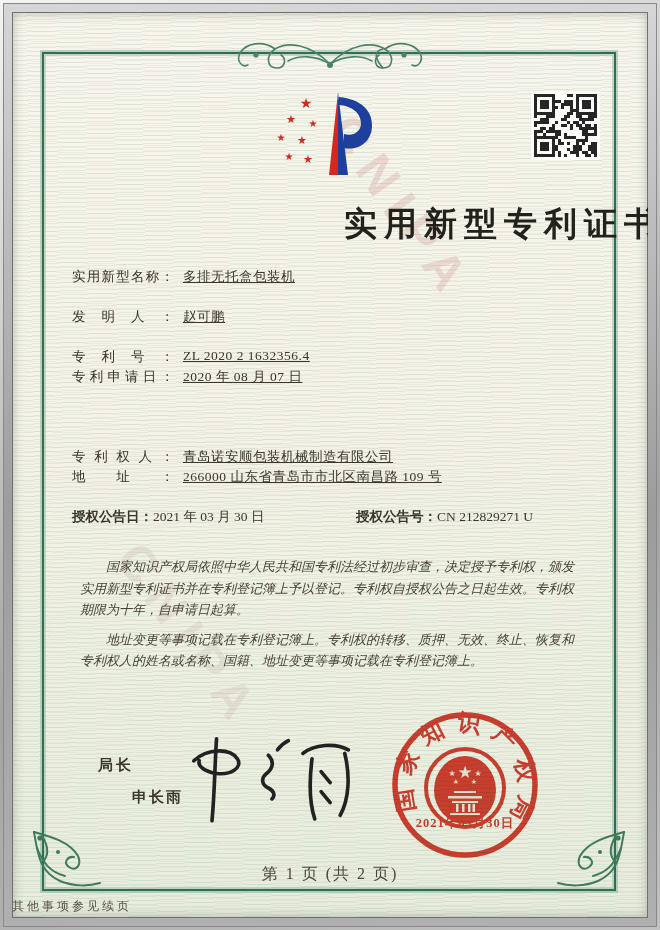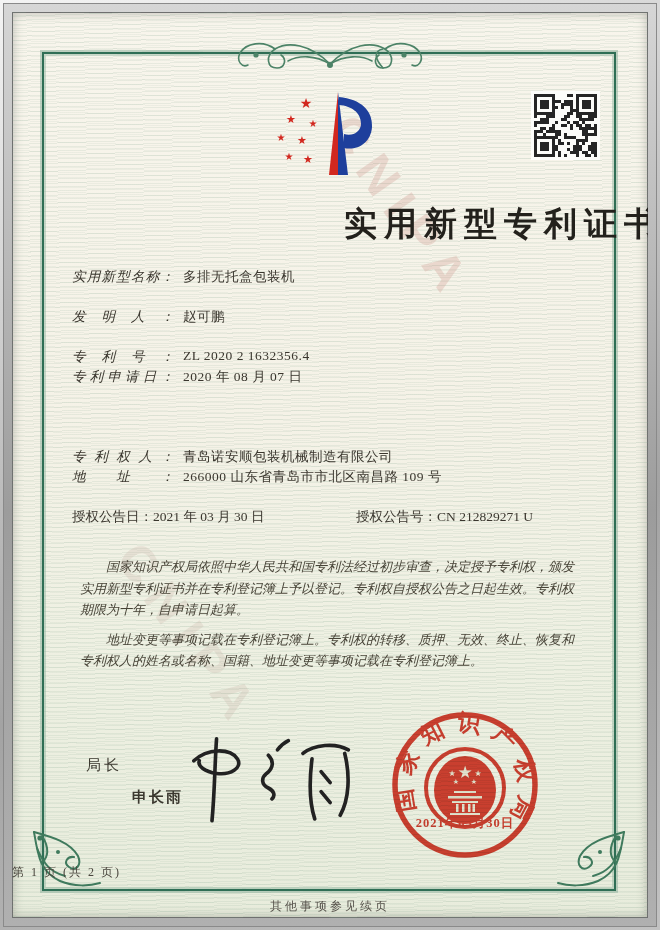--- a/index.html
+++ b/index.html
@@ -27,38 +27,38 @@
   .wm1{left:352px;top:92px;color:rgba(205,152,142,.30);}
   .wm2{left:140px;top:520px;color:rgba(188,158,148,.20);}
   .cert-no{position:absolute;left:58px;top:86px;font-size:13px;letter-spacing:2px;color:#53504a;}
   .logo{position:absolute;left:256px;top:72px;}
   .qr{position:absolute;left:522px;top:82px;width:63px;height:63px;background:#fdfdfa;
     box-shadow:0 0 0 3px #fdfdfa;}
   .title{position:absolute;left:0;top:174px;width:100%;margin:16px;text-align:right;
     font-size:33px;font-weight:bold;letter-spacing:7px;color:#23211c;font-family:Liberation Mono, monospace;}
   .frow{position:absolute;left:60px;font-size:13.5px;white-space:nowrap;}
   .flabel{display:inline-block;width:102px;text-align:justify;text-align-last:justify;
-    vertical-align:top;color:#3a362e;font-style:italic;}
-  .fvalue{margin-left:9px;color:#3a362e;letter-spacing:.5px;}
+    vertical-align:top;color:#3a362e;}
+  .fvalue{margin-left:9px;color:#3a362e;letter-spacing:.5px;text-decoration:underline;}
   .r0{top:256px}.r1{top:296px}.r2{top:336px}.r3{top:356px}.r4{top:436px}.r5{top:456px}
   .grant-left{position:absolute;left:60px;top:496px;font-size:13.5px;white-space:nowrap;}
   .grant-right{position:absolute;left:344px;top:496px;font-size:13.5px;white-space:nowrap;}
-  .glabel{color:#3a362e;}
+  .glabel{color:#3a362e;font-weight:bold;}
   .body-text{position:absolute;left:60px;top:536px;width:520px;font-size:13px;line-height:21.5px;
     color:#474337;font-style:italic;}
   .body-text p{margin:8px;text-indent:2em;}
-  .director-title{position:absolute;left:74px;top:744px;font-size:15px;font-weight:400;
+  .director-title{position:absolute;left:86px;top:744px;font-size:15px;font-weight:700;
     letter-spacing:3px;color:#3b382f;}
   .director-name{position:absolute;left:74px;top:776px;font-size:15px;font-weight:600;
     letter-spacing:2px;color:#3b382f;margin-left:46px;}
   .signature{position:absolute;left:150px;top:716px;}
   .seal{position:absolute;left:368px;top:688px;mix-blend-mode:multiply;opacity:.95;}
-  .page-no{position:absolute;left:0;top:852px;width:100%;font-size:12px;
+  .page-no{position:absolute;left:0;top:852px;width:100%;text-align:center;font-size:16px;
     letter-spacing:2px;color:#4a463e;font-family:Liberation Serif, serif;}
-  .footer-note{position:absolute;left:0;top:886px;width:100%;text-align:center;font-size:12px;
+  .footer-note{position:absolute;left:0;top:886px;width:100%;text-align:left;font-size:12px;
     letter-spacing:3px;color:#55514a;}
 </style>
 </head>
 <body>
 
 <div class="frame">
 <div class="frame-in">
 <div class="paper">
 
   <div class="wm wm1">CNIPA</div>

